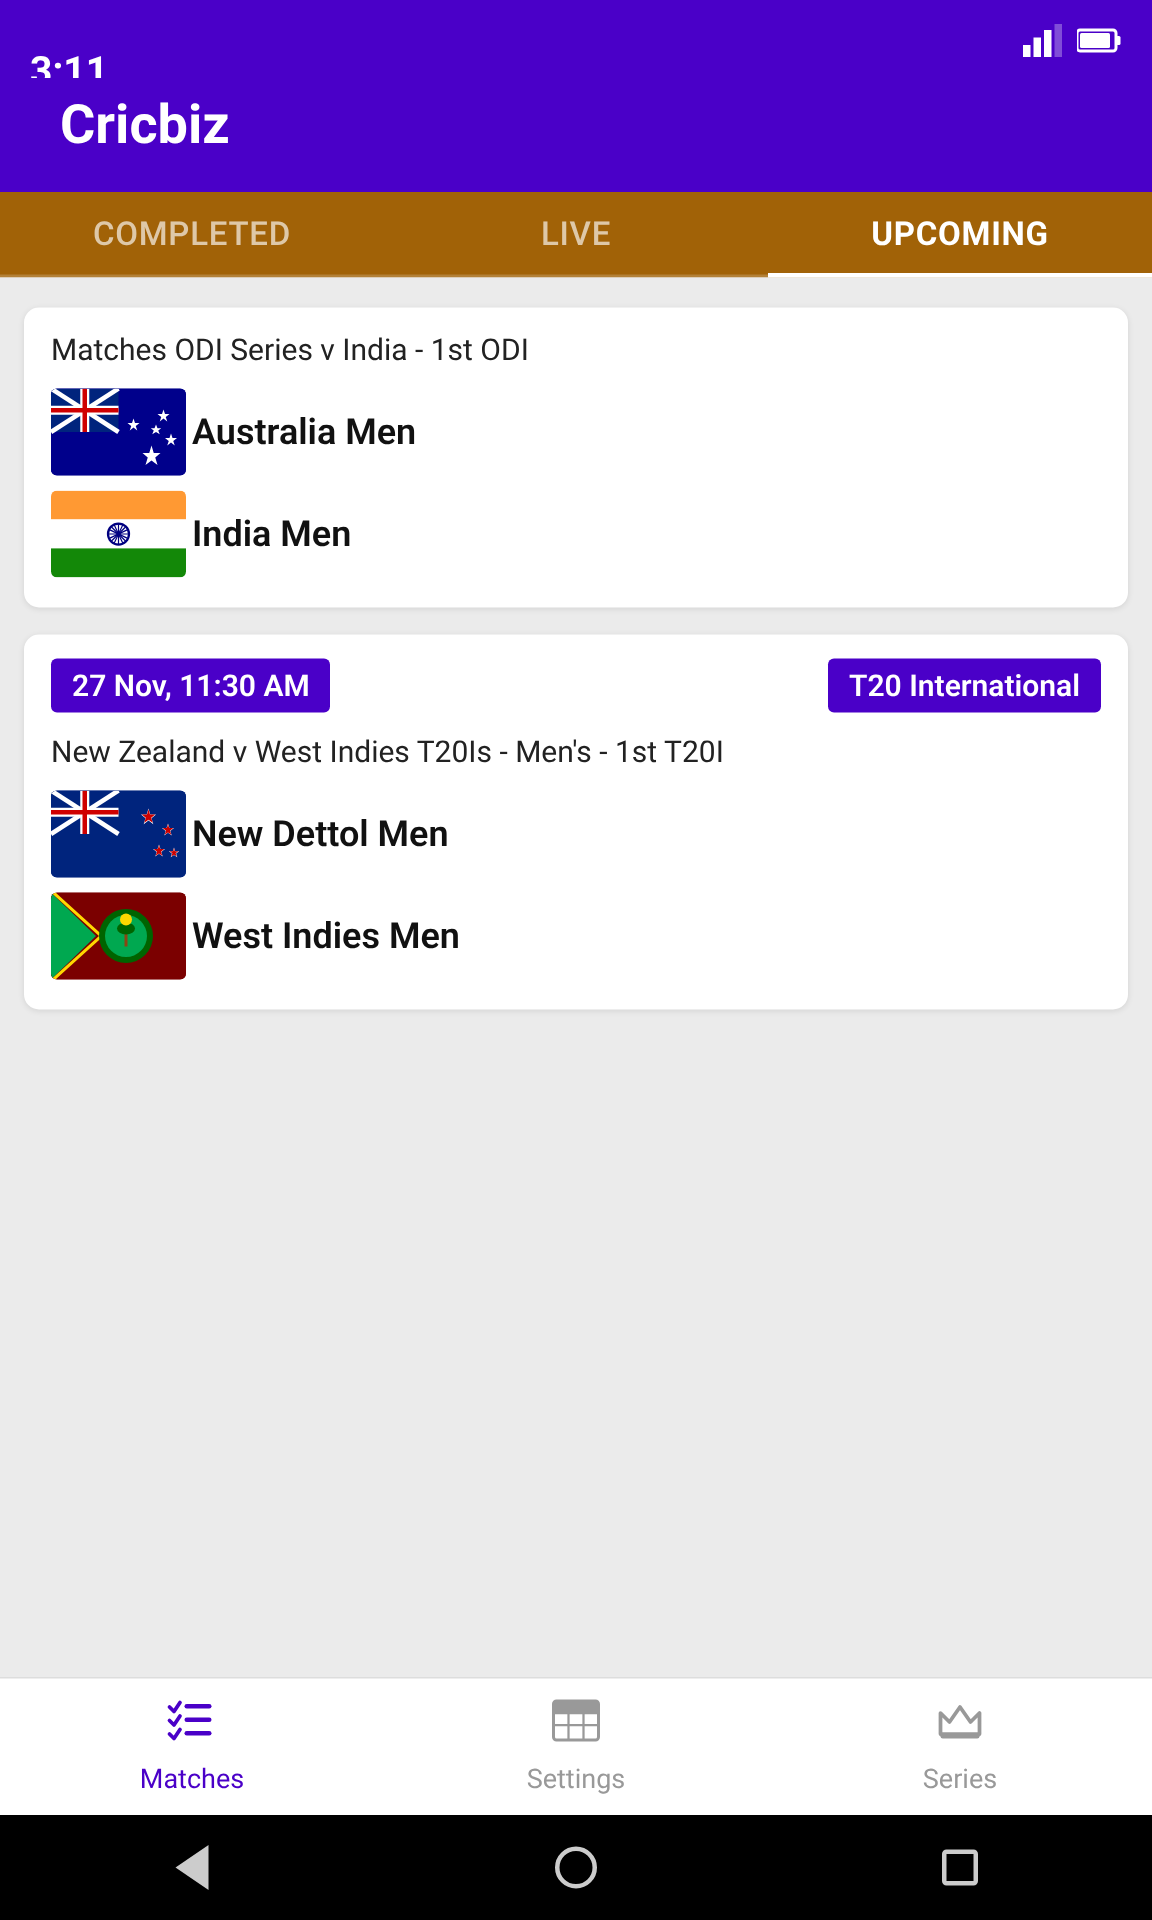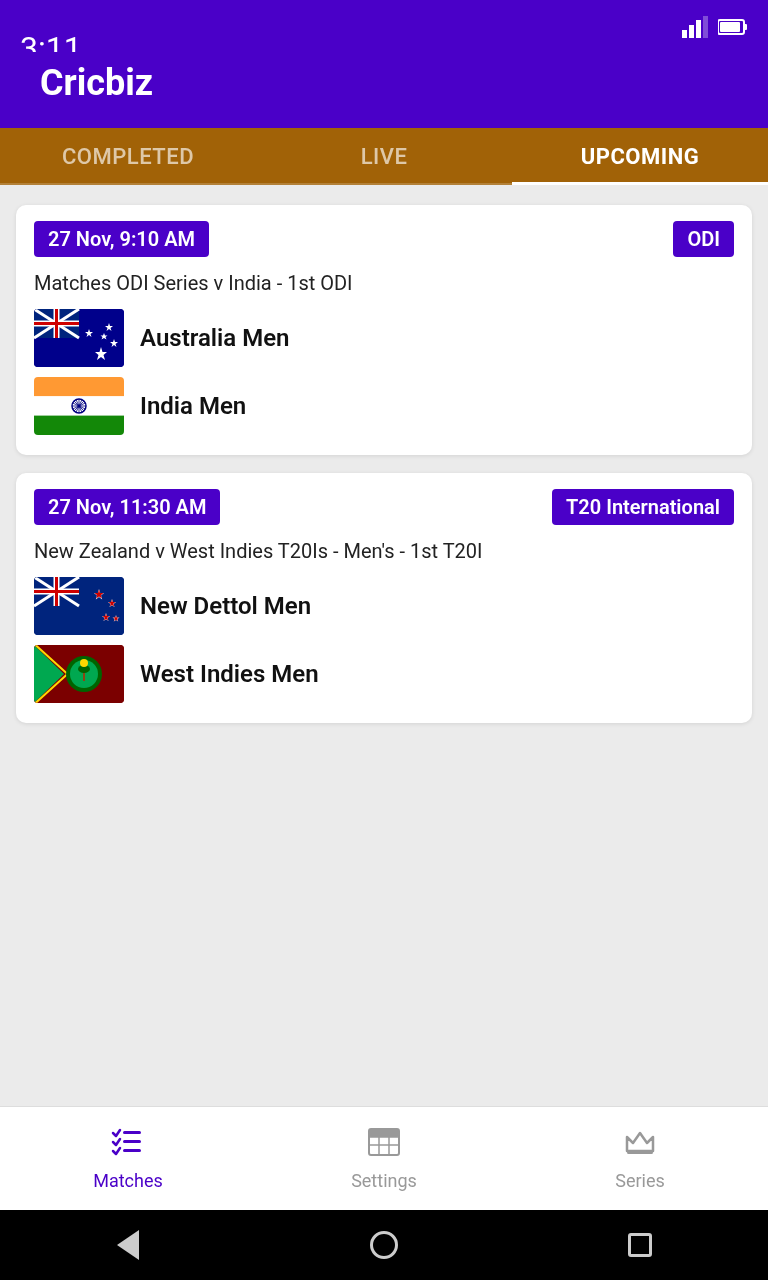--- a/index.html
+++ b/index.html
@@ -17,22 +17,22 @@
     .status-bar {
       background: #4a00c8;
       color: white;
       display: flex;
       justify-content: space-between;
       align-items: center;
       padding: 10px 20px 8px 20px;
       height: 52px;
     }
     .status-time {
-      font-size: 32px;
-      font-weight: 400;
+      font-size: 26px;
+      font-weight: 700;
       margin-top: 42px;
     }
     .status-icons {
       display: flex;
       align-items: center;
       gap: 8px;
     }
 
     
     .header {
@@ -117,21 +117,21 @@
       border-radius: 4px;
     }
     .series-name {
       font-size: 20px;
       color: #222;
       margin-bottom: 14px;
     }
     .team-row {
       display: flex;
       align-items: center;
-      gap: 16px;
+      gap: 4px;
       margin-bottom: 10px;
     }
     .team-row:last-child {
       margin-bottom: 0;
     }
     .flag {
       width: 90px;
       height: 58px;
       border-radius: 4px;
       overflow: hidden;
@@ -167,21 +167,21 @@
       display: flex;
       align-items: center;
       justify-content: center;
     }
 
     
     .bottom-nav {
       background: white;
       display: flex;
       border-top: 1px solid #ddd;
-      height: 104px;
+      height: 92px;
     }
     .nav-item {
       flex: 1;
       display: flex;
       flex-direction: column;
       align-items: center;
       justify-content: center;
       gap: 6px;
       cursor: pointer;
     }
@@ -263,24 +263,20 @@
     <span>LIVE</span>
   </div>
   <div class="tab active">
     <span>UPCOMING</span>
   </div>
 </div>
 
 <div class="main-content">
 
   <div class="match-card">
-    <div class="card-header">
-      <span class="date-badge">27 Nov, 9:10 AM</span>
-      <span class="format-badge">ODI</span>
-    </div>
     <div class="series-name">Matches ODI Series v India - 1st ODI</div>
     <div class="team-row">
       <div class="flag flag-australia">
 
         <svg width="90" height="58" viewBox="0 0 90 58">
           <rect width="90" height="58" fill="#00008B"></rect>
 
           <rect x="0" y="0" width="45" height="29" fill="#00247D"></rect>
 
           <line x1="0" y1="14.5" x2="45" y2="14.5" stroke="white" stroke-width="6"></line>

